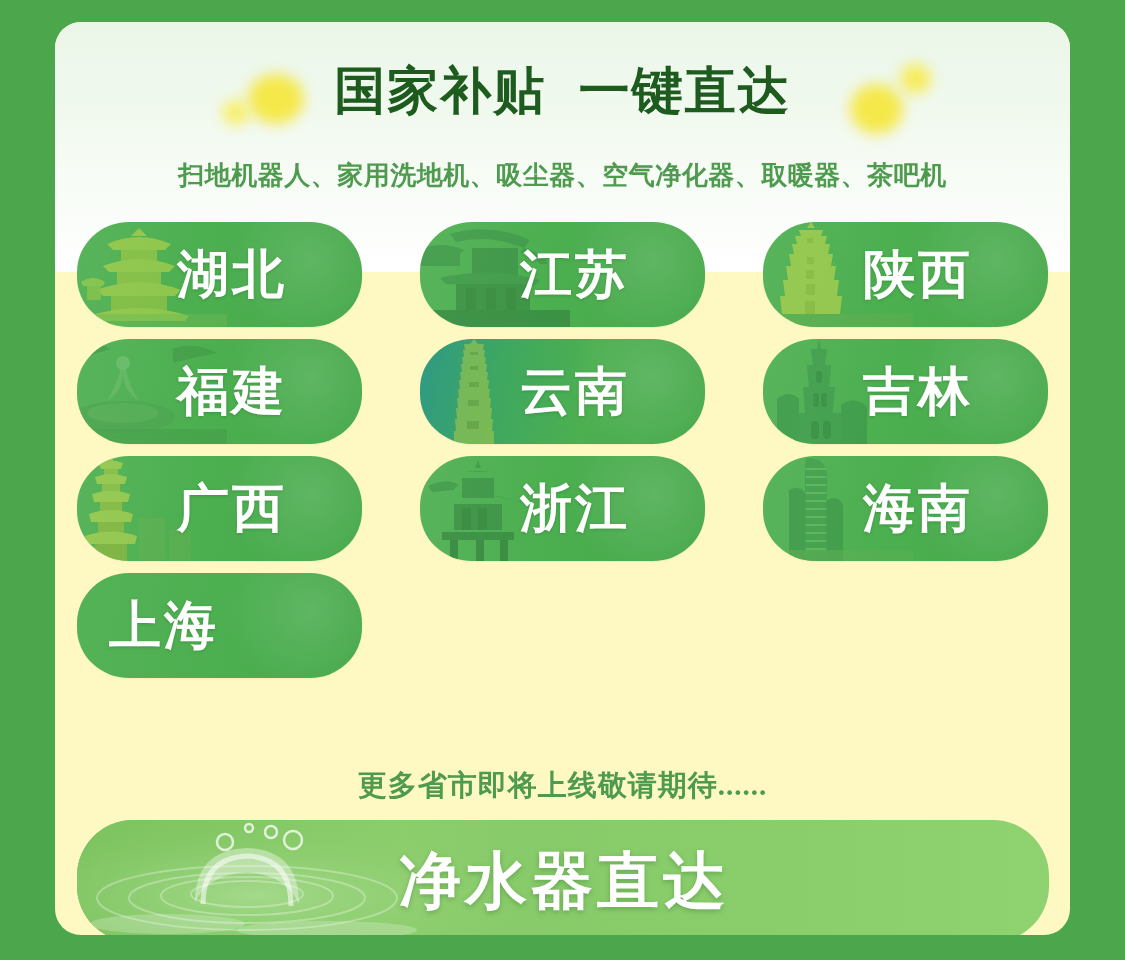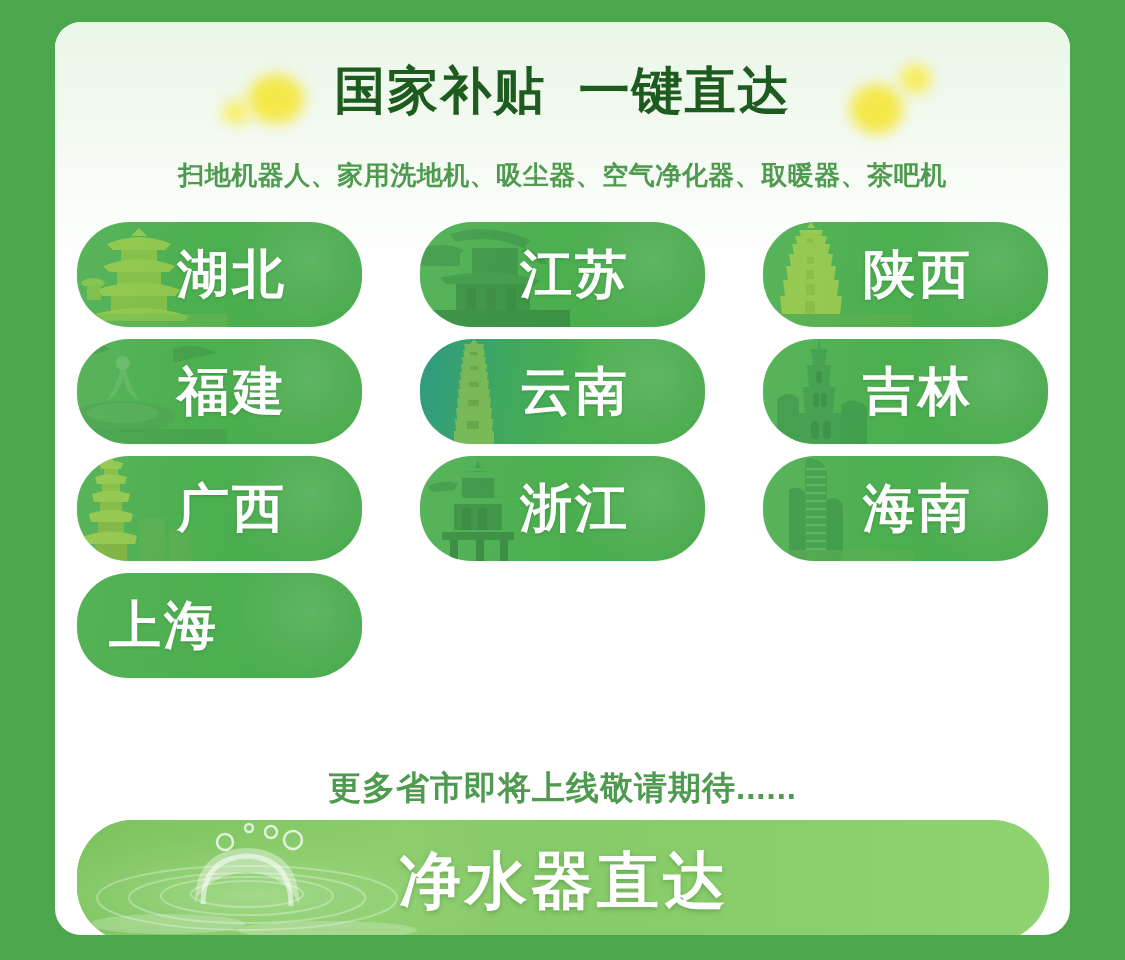--- a/index.html
+++ b/index.html
@@ -8,21 +8,21 @@
     background:#4CA64C;
     font-family:"Liberation Sans","DejaVu Sans",sans-serif;
     overflow:hidden;
   }
   .poster{
     position:absolute;left:0;top:0;width:1125px;height:960px;
     background:#4CA64C;
   }
   .card{
     position:absolute;left:55px;top:22px;width:1015px;height:913px;
-    background:#ffffff;border-radius:26px;overflow:hidden;
+    background:#fef9c3;border-radius:26px;overflow:hidden;
   }
   
   .top-tint{
     position:absolute;left:0;top:0;width:100%;height:250px;
     background:linear-gradient(180deg,#eaf6e8 0%,#f3faf1 45%,#ffffff 100%);
     pointer-events:none;
   }
   
   .blob{position:absolute;border-radius:50%;filter:blur(7px);pointer-events:none;}
   .blob-l1{left:193px;top:52px;width:56px;height:50px;background:#f5e84a;}
@@ -81,22 +81,23 @@
     color:#ffffff;font-size:52px;font-weight:bold;
     letter-spacing:3px;
     text-shadow:0 1px 3px rgba(30,90,30,.30);
     white-space:pre;
   }
   .pill.plain .plabel{margin-left:32px;}
 
   .more-text{
     position:absolute;left:0;top:744px;width:100%;
     text-align:center;color:#4E9A4E;
-    font-size:33px;font-weight:bold;letter-spacing:1px;
+    font-size:29px;font-weight:bold;letter-spacing:1px;
     white-space:pre;
+    font-family:Liberation Serif, serif;
   }
 
   .banner{
     position:absolute;left:22px;top:798px;width:972px;height:122px;
     border-radius:56px;overflow:hidden;
     background:linear-gradient(90deg,#7ec468 0%,#86c968 36%,#8ace6c 70%,#8fd270 100%);
     text-decoration:underline;
   }
   .banner .water{
     position:absolute;left:0;top:0;width:470px;height:122px;

